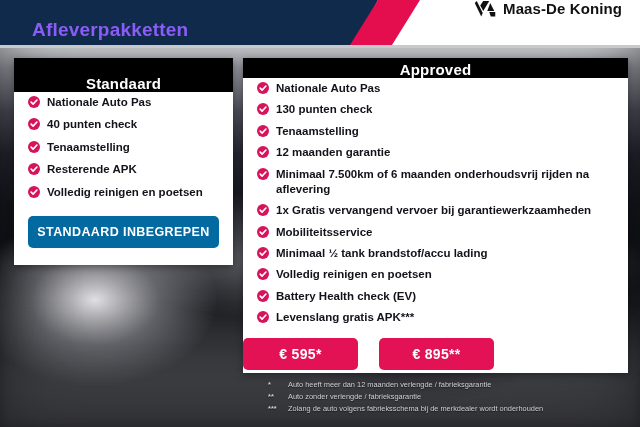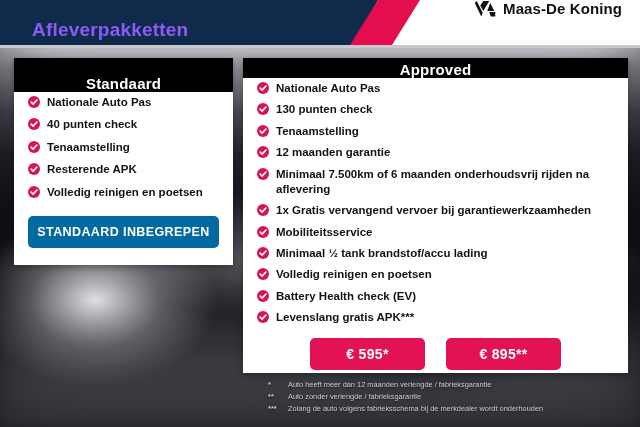--- a/index.html
+++ b/index.html
@@ -120,21 +120,21 @@
 
   
   #card-approved { left:243px; top:58px; width:385px; height:315px; }
   #card-approved .card-head { height:20px; }
   #card-approved .card-head-title { font-size:15px; }
   #card-approved .feature-text { font-size:11.5px; }
   #card-approved .tick { width:12px; height:12px; }
   #card-approved .feature { margin-bottom:6.5px; }
 
   .price-row {
-    display:flex; gap:21px; justify-content:center;
+    display:flex; gap:21px; justify-content:flex-start;
     padding:6px 0 0 0;
   }
   .price-btn {
     border:none; cursor:pointer; background:#e21254; color:#ffffff;
     font-family:inherit; font-size:14px; font-weight:bold; letter-spacing:0.3px;
     width:115px; padding:8px 0; border-radius:5px; text-align:center;
   }
 
   
   .footnotes {

